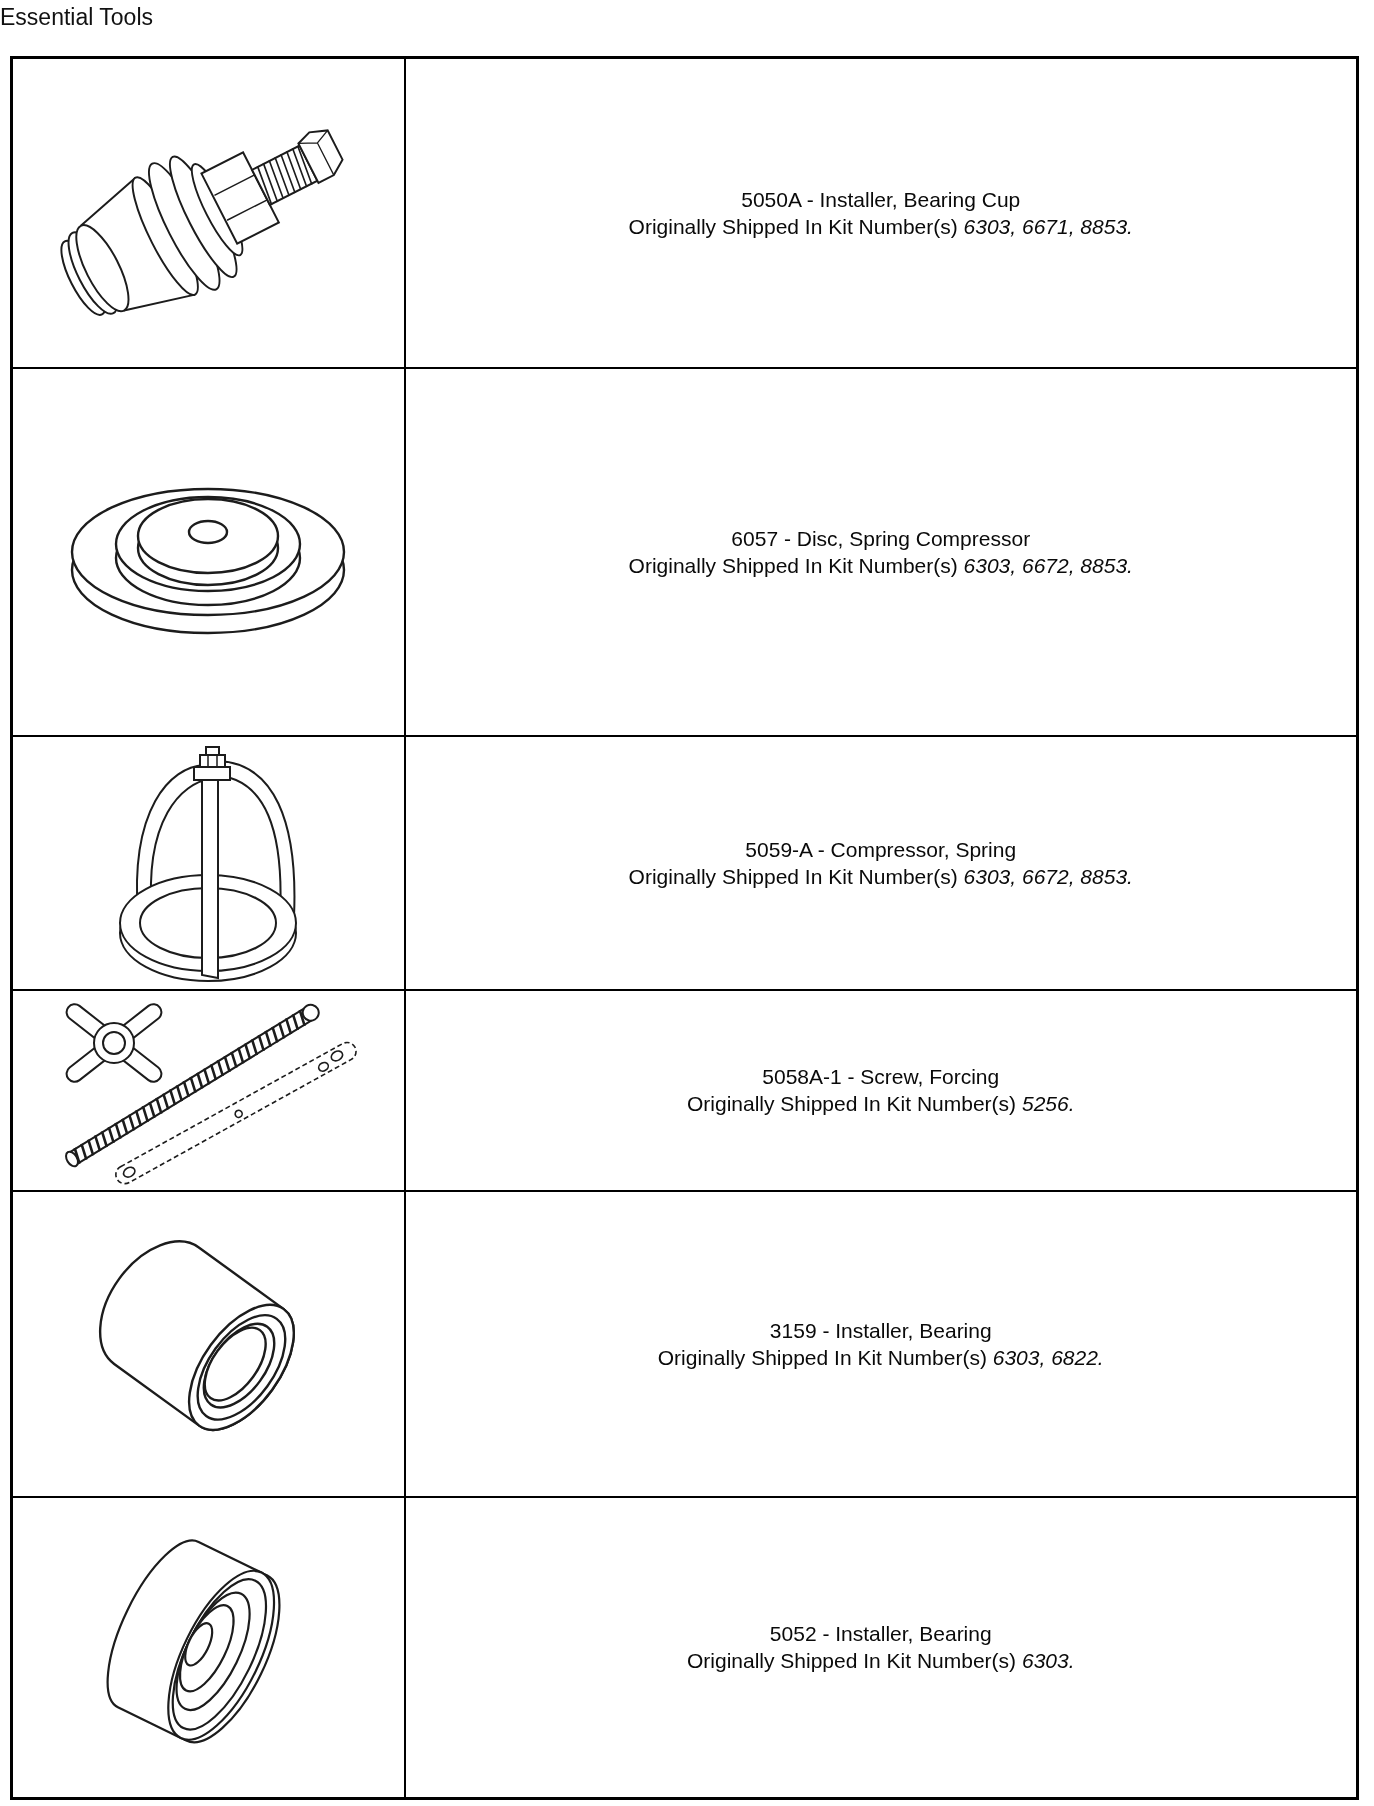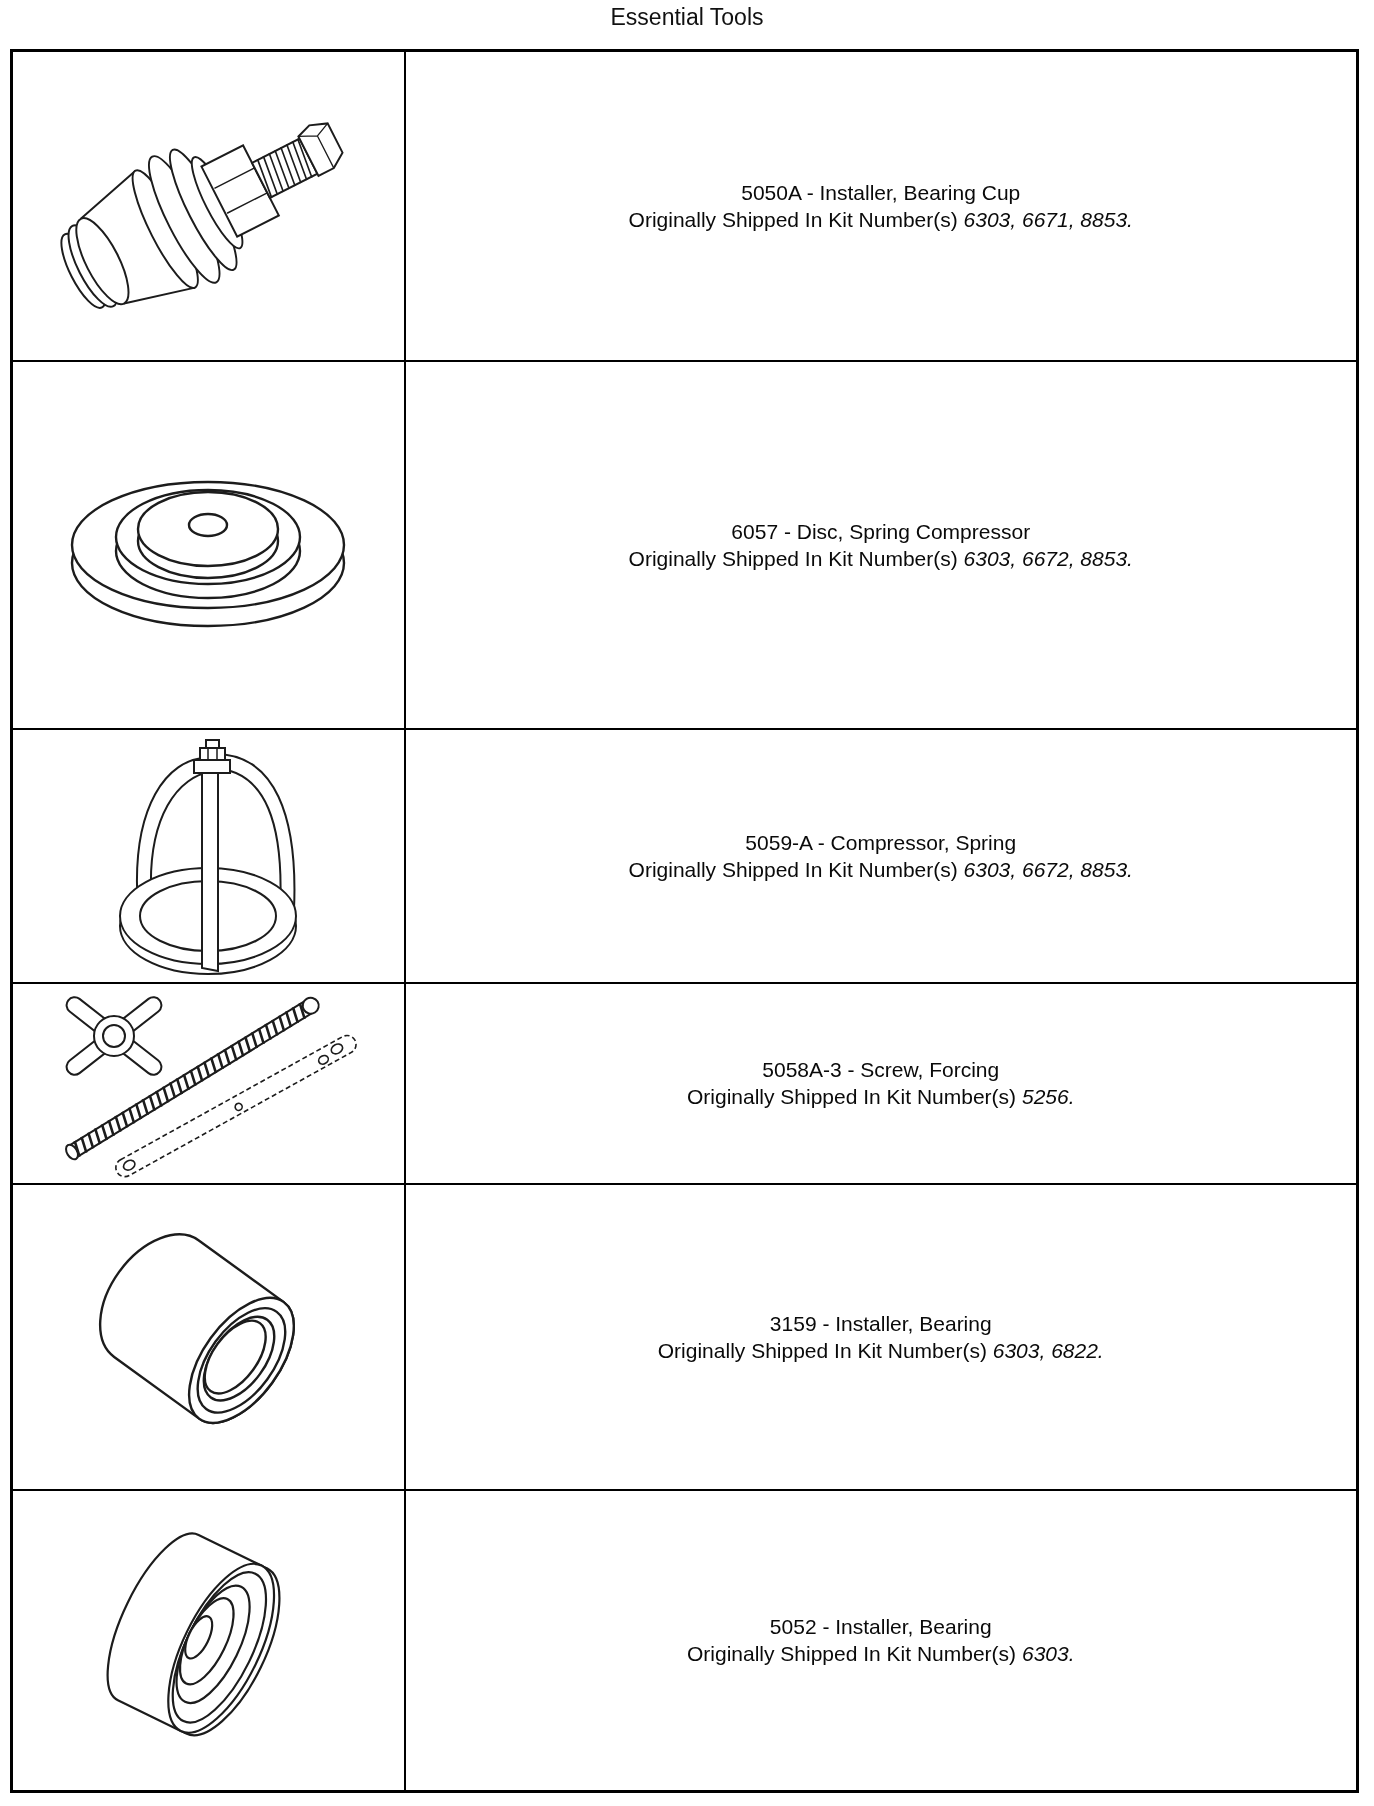--- a/index.html
+++ b/index.html
@@ -3,24 +3,24 @@
 <meta charset="utf-8">
 <style>
   * { box-sizing: border-box; }
   html,body { margin:0; padding:0; }
   body {
     width:1374px; height:1806px; background:#ffffff; color:#000;
     font-family:"Liberation Sans", sans-serif; position:relative;
   }
   .title {
     position:absolute; top:4px; left:0; width:100%;
-    text-align:center; font-size:23px; color:#111;
+    font-size:23px; color:#111;
   }
   table.tools {
-    position:absolute; left:10px; top:49px; width:1349px;
+    position:absolute; left:10px; top:56px; width:1349px;
     border-collapse:collapse; table-layout:fixed;
     border:3px solid #000;
   }
   table.tools td { border:2px solid #000; vertical-align:middle; padding:0; }
   td.img-cell { width:393px; text-align:center; }
   td.txt-cell { text-align:center; font-size:21px; line-height:27px; color:#0a0a0a; }
   td.txt-cell .l2 i { font-style:italic;margin-top:8px; }
   tbody tr:nth-child(1){height:310px;}
   tbody tr:nth-child(2){height:368px;}
   tbody tr:nth-child(3){height:247px;}
@@ -129,21 +129,21 @@
         <rect x="0" y="-9" width="272" height="18" rx="9" stroke-dasharray="5 3"></rect>
         <ellipse cx="14" cy="0" rx="6" ry="4.5" fill="none"></ellipse>
         <ellipse cx="252" cy="-1" rx="6" ry="4.5" fill="none"></ellipse>
         <ellipse cx="235" cy="2" rx="5" ry="4" fill="none"></ellipse>
         <circle cx="138" cy="2" r="3.5" fill="none"></circle>
       </g>
     </g>
   </svg></span>
     </td>
     <td class="txt-cell">
-      <div class="l1">5058A-3 - Screw, Forcing</div>
+      <div class="l1">5058A-1 - Screw, Forcing</div>
       <div class="l2"><span class="prefix">Originally Shipped In Kit Number(s)</span> <i class="nums">5256.</i></div>
     </td>
   </tr>
       <tr>
     <td class="img-cell">
       <span class="ill"><svg width="250" height="235" viewBox="0 0 250 235">
     <g transform="translate(118,112) rotate(36)" stroke="#1c1c1c" stroke-width="2.4" fill="#ffffff">
       <path d="M -55,-72 L 50,-72 A 38 72 0 1 1 50,72 L -55,72 A 46 72 0 1 1 -55,-72 Z"></path>
       <ellipse cx="50" cy="0" rx="38" ry="72"></ellipse>
       <ellipse cx="50" cy="0" rx="32" ry="60"></ellipse>

